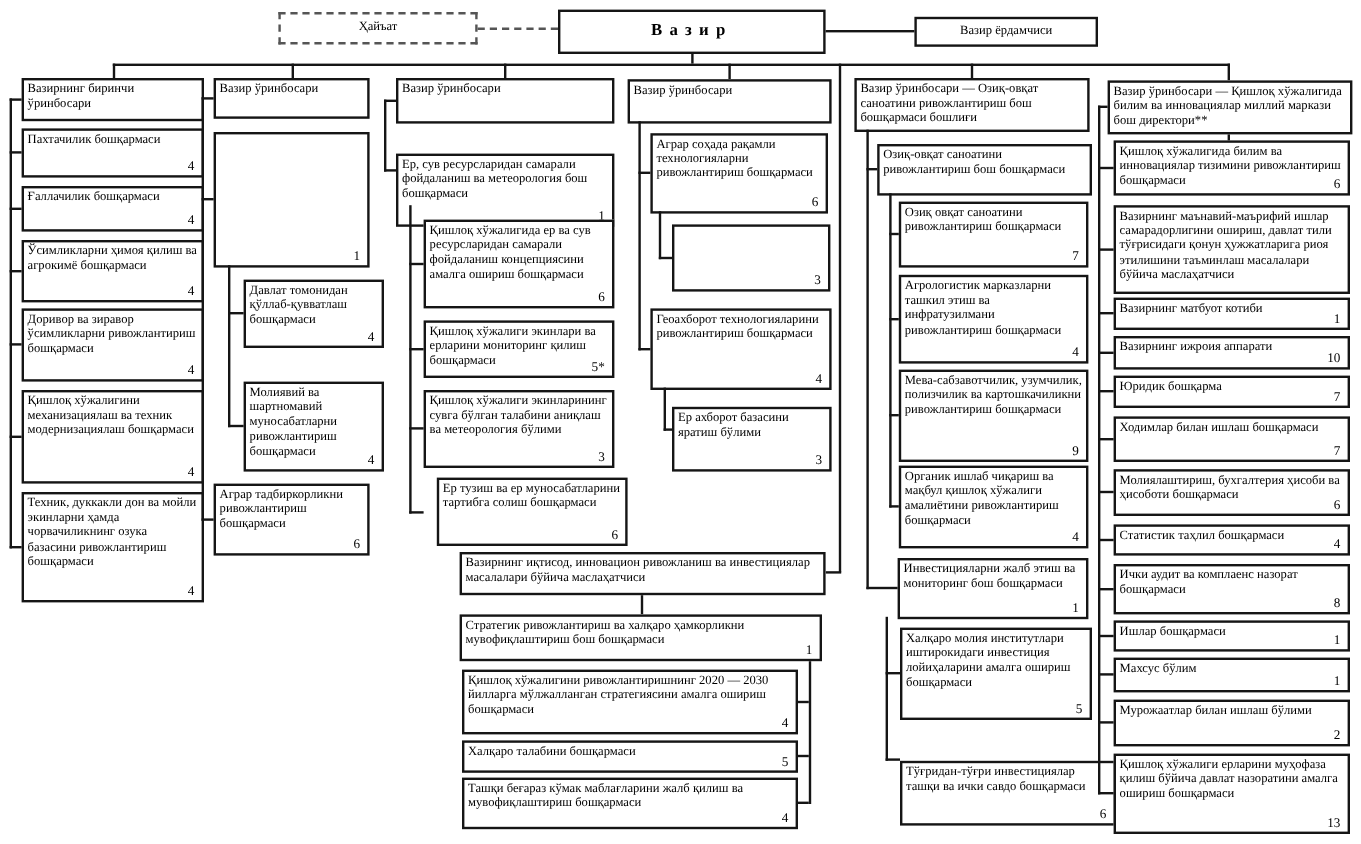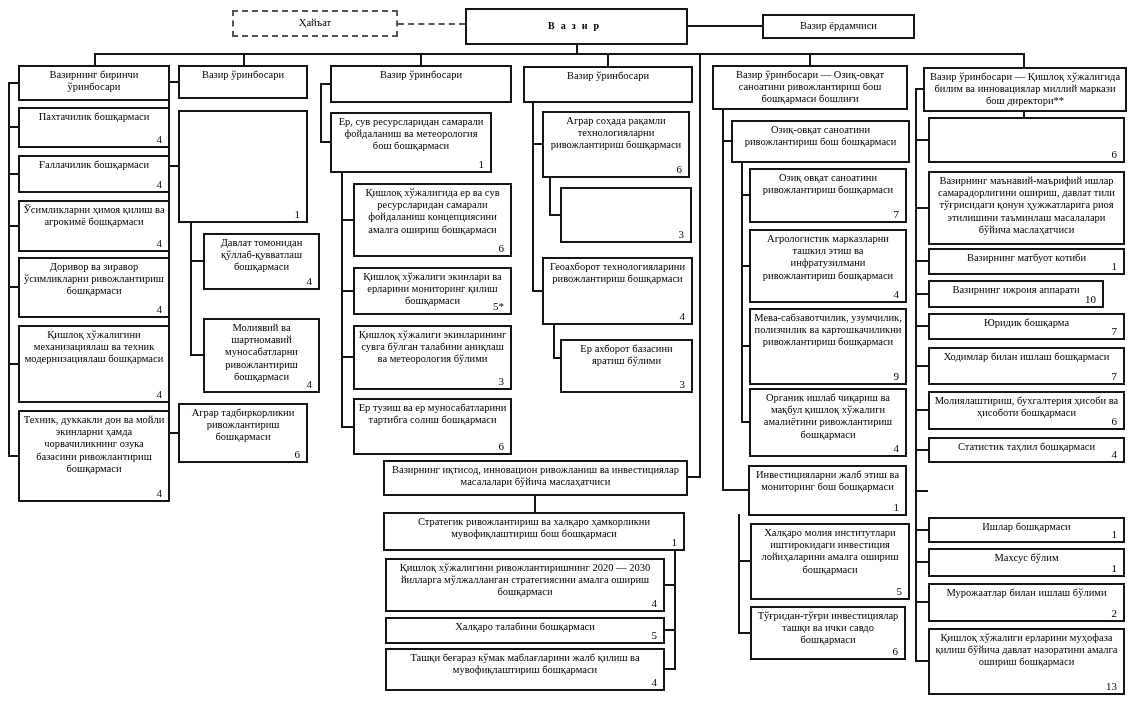--- a/index.html
+++ b/index.html
@@ -1,23 +1,23 @@
 <!DOCTYPE html>
 <html><head>
 <meta charset="utf-8">
 <style>
   html,body{margin:0;padding:0;background:#fff;}
   .stage{position:relative;width:1134px;height:703px;background:#fff;overflow:hidden;
          font-family:"Liberation Serif","DejaVu Serif",serif;color:#000;}
   .box{position:absolute;border:2px solid #151515;background:#fff;box-sizing:border-box;
-       text-align:center;font-size:10.5px;line-height:1.16;padding:2px 3px 3px;}
+       font-size:10.5px;line-height:1.16;padding:2px 3px 3px;}
   .box .lbl{display:block;}
   .box .cnt{position:absolute;right:6px;bottom:0;font-size:11px;}
   .vmid{display:flex;align-items:center;justify-content:center;}
-  .minister{font-weight:bold;font-size:10px;letter-spacing:6px;}
+  .minister{font-weight:bold;font-size:14px;letter-spacing:6px;}
   .dashbox{border:2px dashed #555;}
   .hl{position:absolute;height:2px;background:#151515;}
   .vl{position:absolute;width:2px;background:#151515;}
   .dashline{position:absolute;height:0;border-top:2px dashed #555;}
 </style>
 </head>
 <body>
 
 <div class="stage">
 
@@ -102,37 +102,37 @@
   <div class="hl" style="left:168px;top:81px;width:10px"></div>
   <div class="hl" style="left:168px;top:165px;width:10px"></div>
   <div class="hl" style="left:168px;top:432px;width:10px"></div>
   <div class="vl" style="left:190px;top:221px;height:135px"></div>
   <div class="hl" style="left:190px;top:260px;width:13px"></div>
   <div class="hl" style="left:190px;top:354px;width:13px"></div>
 
   <div class="box" style="left:330px;top:65px;width:182px;height:38px">
     <span class="lbl">Вазир ўринбосари</span>
   </div>
-  <div class="box" style="left:330px;top:112px;width:162px;height:61px">
+  <div class="box" style="left:330px;top:128px;width:182px;height:61px">
     <span class="lbl">Ер, сув ресурсларидан самарали фойдаланиш ва метеорология бош бошқармаси</span>
     <span class="cnt">1</span>
   </div>
   <div class="box" style="left:353px;top:183px;width:159px;height:74px">
     <span class="lbl">Қишлоқ хўжалигида ер ва сув ресурсларидан самарали фойдаланиш концепциясини амалга ошириш бошқармаси</span>
     <span class="cnt">6</span>
   </div>
   <div class="box" style="left:353px;top:267px;width:159px;height:48px">
     <span class="lbl">Қишлоқ хўжалиги экинлари ва ерларини мониторинг қилиш бошқармаси</span>
     <span class="cnt">5*</span>
   </div>
   <div class="box" style="left:353px;top:325px;width:159px;height:65px">
     <span class="lbl">Қишлоқ хўжалиги экинларининг сувга бўлган талабини аниқлаш ва метеорология бўлими</span>
     <span class="cnt">3</span>
   </div>
-  <div class="box" style="left:353px;top:398px;width:159px;height:57px">
+  <div class="box" style="left:364px;top:398px;width:159px;height:57px">
     <span class="lbl">Ер тузиш ва ер муносабатларини тартибга солиш бошқармаси</span>
     <span class="cnt">6</span>
   </div>
   <div class="vl" style="left:320px;top:83px;height:60px"></div>
   <div class="hl" style="left:320px;top:83px;width:10px"></div>
   <div class="hl" style="left:320px;top:141px;width:10px"></div>
   <div class="vl" style="left:341px;top:171px;height:257px"></div>
   <div class="hl" style="left:341px;top:219px;width:12px"></div>
   <div class="hl" style="left:341px;top:290px;width:12px"></div>
   <div class="hl" style="left:341px;top:356px;width:12px"></div>
@@ -187,68 +187,73 @@
     <span class="cnt">4</span>
   </div>
   <div class="box" style="left:748px;top:465px;width:159px;height:51px">
     <span class="lbl">Инвестицияларни жалб этиш ва мониторинг бош бошқармаси</span>
     <span class="cnt">1</span>
   </div>
   <div class="box" style="left:750px;top:523px;width:160px;height:77px">
     <span class="lbl">Халқаро молия институтлари иштирокидаги инвестиция лойиҳаларини амалга ошириш бошқармаси</span>
     <span class="cnt">5</span>
   </div>
-  <div class="box" style="left:750px;top:606px;width:156px;height:54px">
+  <div class="box" style="left:750px;top:634px;width:180px;height:54px">
     <span class="lbl">Тўғридан-тўғри инвестициялар ташқи ва ички савдо бошқармаси</span>
     <span class="cnt">6</span>
   </div>
   <div class="vl" style="left:722px;top:108px;height:383px"></div>
   <div class="hl" style="left:722px;top:140px;width:9px"></div>
   <div class="hl" style="left:722px;top:489px;width:26px"></div>
   <div class="vl" style="left:741px;top:161px;height:262px"></div>
   <div class="hl" style="left:741px;top:194px;width:8px"></div>
   <div class="hl" style="left:741px;top:265px;width:8px"></div>
   <div class="hl" style="left:741px;top:345px;width:8px"></div>
   <div class="hl" style="left:741px;top:421px;width:8px"></div>
   <div class="vl" style="left:738px;top:514px;height:120px"></div>
   <div class="hl" style="left:738px;top:560px;width:12px"></div>
   <div class="hl" style="left:738px;top:632px;width:12px"></div>
 
   <div class="box" style="left:923px;top:67px;width:204px;height:45px">
     <span class="lbl">Вазир ўринбосари — Қишлоқ хўжалигида билим ва инновациялар миллий маркази бош директори**</span>
   </div>
   <div class="box" style="left:928px;top:117px;width:197px;height:46px">
+    <span class="lbl">Қишлоқ хўжалигида билим ва инновациялар тизимини ривожлантириш бошқармаси</span>
     <span class="cnt">6</span>
   </div>
   <div class="box" style="left:928px;top:171px;width:197px;height:74px">
     <span class="lbl">Вазирнинг маънавий-маърифий ишлар самарадорлигини ошириш, давлат тили тўғрисидаги қонун ҳужжатларига риоя этилишини таъминлаш масалалари бўйича маслаҳатчиси</span>
   </div>
   <div class="box" style="left:928px;top:248px;width:197px;height:27px">
     <span class="lbl">Вазирнинг матбуот котиби</span>
     <span class="cnt">1</span>
   </div>
-  <div class="box" style="left:928px;top:280px;width:176px;height:28px">
+  <div class="box" style="left:928px;top:280px;width:197px;height:28px">
     <span class="lbl">Вазирнинг ижроия аппарати</span>
     <span class="cnt">10</span>
   </div>
   <div class="box" style="left:928px;top:313px;width:197px;height:27px">
     <span class="lbl">Юридик бошқарма</span>
     <span class="cnt">7</span>
   </div>
   <div class="box" style="left:928px;top:347px;width:197px;height:38px">
     <span class="lbl">Ходимлар билан ишлаш бошқармаси</span>
     <span class="cnt">7</span>
   </div>
   <div class="box" style="left:928px;top:391px;width:197px;height:39px">
     <span class="lbl">Молиялаштириш, бухгалтерия ҳисоби ва ҳисоботи бошқармаси</span>
     <span class="cnt">6</span>
   </div>
   <div class="box" style="left:928px;top:437px;width:197px;height:26px">
     <span class="lbl">Статистик таҳлил бошқармаси</span>
     <span class="cnt">4</span>
+  </div>
+  <div class="box" style="left:928px;top:470px;width:197px;height:42px">
+    <span class="lbl">Ички аудит ва комплаенс назорат бошқармаси</span>
+    <span class="cnt">8</span>
   </div>
   <div class="box" style="left:928px;top:517px;width:197px;height:26px">
     <span class="lbl">Ишлар бошқармаси</span>
     <span class="cnt">1</span>
   </div>
   <div class="box" style="left:928px;top:548px;width:197px;height:29px">
     <span class="lbl">Махсус бўлим</span>
     <span class="cnt">1</span>
   </div>
   <div class="box" style="left:928px;top:583px;width:197px;height:39px">

